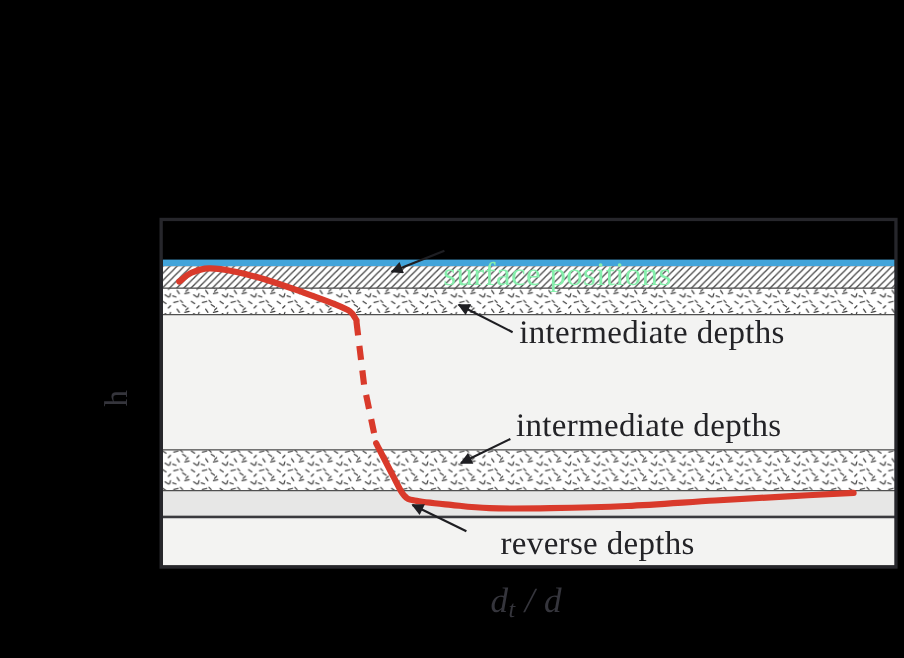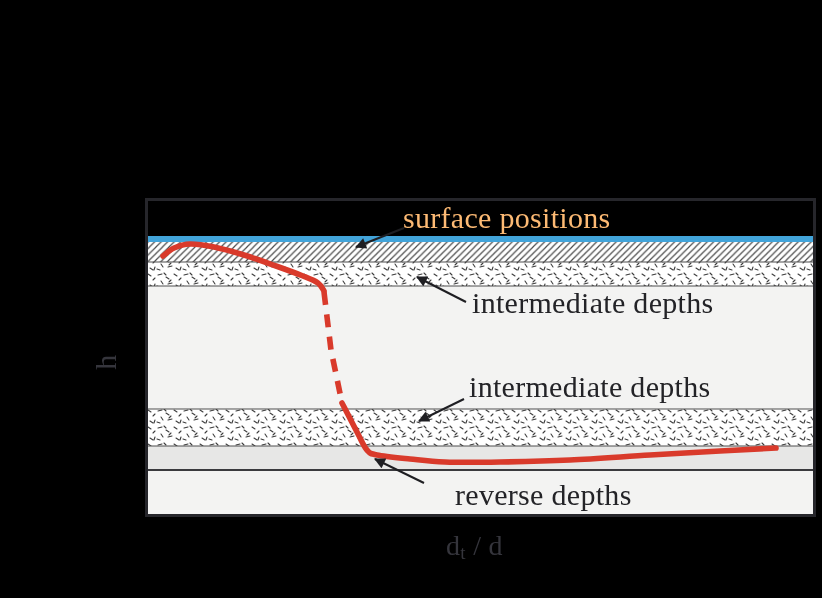--- a/index.html
+++ b/index.html
@@ -11,21 +11,21 @@
   #fig-svg{position:absolute;left:0;top:0;}
   .fig-label{
     position:absolute;font-size:30px;line-height:30px;letter-spacing:.3px;
     white-space:nowrap;
   }
   #lbl-surface{left:403px;top:203px;}
   #lbl-int1{left:472px;top:288px;}
   #lbl-int2{left:469px;top:372px;}
   #lbl-reverse{left:427px;top:480px;margin-left:28px;}
   #lbl-h{left:84px;top:347px;width:44px;text-align:center;transform:rotate(-90deg);}
-  #lbl-x{left:446px;top:530px;font-size:28px;line-height:31px;}
+  #lbl-x{left:446px;top:530px;font-size:32px;line-height:31px;font-style:italic;}
   #lbl-x .xsub{font-size:0.68em;vertical-align:-0.22em;}
 </style>
 </head>
 <body style="background: rgb(0, 0, 0);">
 
 <div class="stage">
 
   <svg id="fig-svg" width="822" height="598" viewBox="0 0 822 598">
     <defs>
       <pattern id="hatch" width="6.5" height="6.5" patternUnits="userSpaceOnUse">
@@ -66,21 +66,21 @@
         <path d="M342 403 C344.6666666666667 408.1666666666667 353.8333333333333 426.1666666666667 358 434 C362.1666666666667 441.8333333333333 363.8333333333333 446.5 367 450 C370.1666666666667 453.5 369.8333333333333 453.5 377 455 C384.1666666666667 456.5 398.6666666666667 457.8333333333333 410 459 C421.3333333333333 460.1666666666667 430 461.5 445 462 C460 462.5 479.1666666666667 462.3333333333333 500 462 C520.8333333333334 461.6666666666667 545 461.1666666666667 570 460 C595 458.8333333333333 625 456.5 650 455 C675 453.5 699 452.1666666666667 720 451 C741 449.8333333333333 766.6666666666666 448.5 776 448" fill="none" stroke="#d93a2b" stroke-width="5.6" stroke-linejoin="round" stroke-linecap="round"></path>
       </g>
     <g id="arrow-layer">
         <line x1="404" y1="228" x2="356" y2="247" stroke="#1e1e22" stroke-width="2" marker-end="url(#arrowhead)"></line>
         <line x1="466" y1="302" x2="417" y2="277" stroke="#1e1e22" stroke-width="2" marker-end="url(#arrowhead)"></line>
         <line x1="464" y1="399" x2="419" y2="421" stroke="#1e1e22" stroke-width="2" marker-end="url(#arrowhead)"></line>
         <line x1="424" y1="483" x2="375" y2="459" stroke="#1e1e22" stroke-width="2" marker-end="url(#arrowhead)"></line>
       </g>
   </svg>
 
-  <div class="fig-label" id="lbl-surface" style="color: #fdba74;">surface positions</div>
+  <div class="fig-label" id="lbl-surface" style="color: #86efac; margin-top: 32px;">surface positions</div>
 
   <div class="fig-label" id="lbl-int1" style="color: rgb(35, 35, 39);">intermediate depths</div>
 
   <div class="fig-label" id="lbl-int2" style="color: rgb(35, 35, 39);">intermediate depths</div>
 
   <div class="fig-label" id="lbl-reverse" style="color: rgb(35, 35, 39);">reverse depths</div>
 
   <div class="fig-label" id="lbl-h" style="color: rgb(53, 53, 60);">h</div>
 
   <div class="fig-label" id="lbl-x" style="color: rgb(53, 53, 60);"><span>d</span><sub class="xsub">t</sub><span> / d</span></div>

